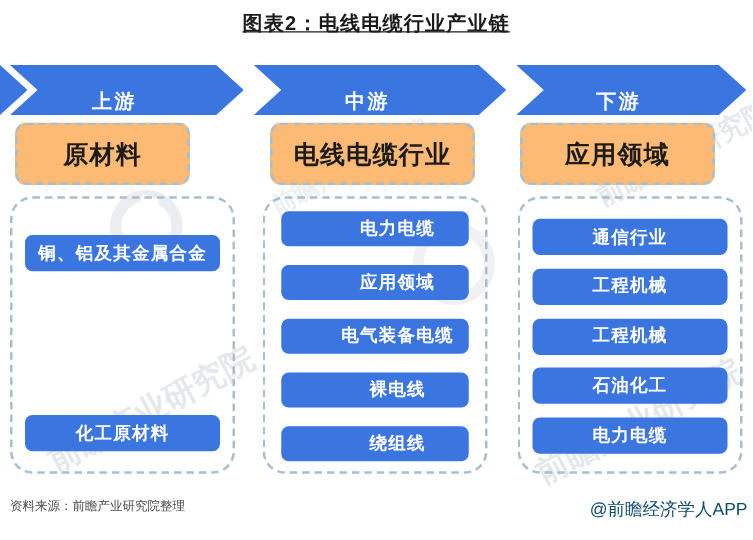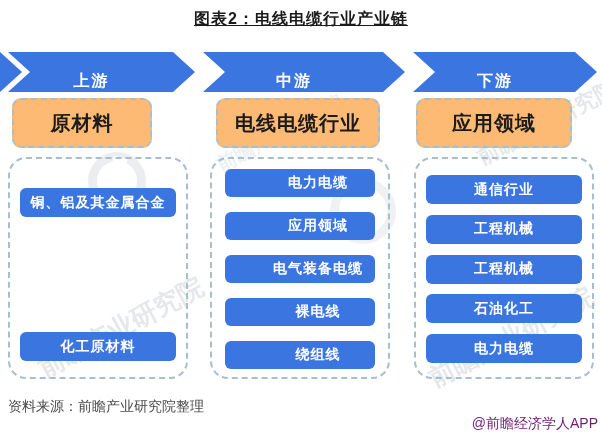--- a/index.html
+++ b/index.html
@@ -61,24 +61,24 @@
   .container-m{left:210px;padding:10px 0 8px 0;}
   .container-r{left:414px;padding:16px 0 14px 0;}
   .node{
     width:156px;height:29px;border-radius:6px;background:var(--blue);
     color:#ffffff;font-size:14px;font-weight:bold;letter-spacing:1px;
     display:flex;align-items:center;justify-content:center;white-space:nowrap;
   }
   .container-m .node{width:150px;height:28px;padding-left:36px;}
   
   .footer-source{
-    position:absolute;left:8px;top:398px;font-size:14px;color:var(--footer-ink);
+    position:absolute;left:8px;top:398px;font-size:10px;color:var(--footer-ink);
   }
   .footer-credit{
-    position:absolute;right:4px;top:399px;font-size:14px;color:#701a75;margin-top:16px;
+    position:absolute;right:4px;top:399px;font-size:14px;color:#0c4a6e;
   }
   
   .wm{position:absolute;pointer-events:none;user-select:none;}
   .wm-text{
     color:rgba(170,180,190,0.30);font-weight:bold;white-space:nowrap;
     transform:rotate(-28deg);
   }
   .wm-logo{
     border:9px solid rgba(205,211,217,0.40);border-radius:50%;
   }

